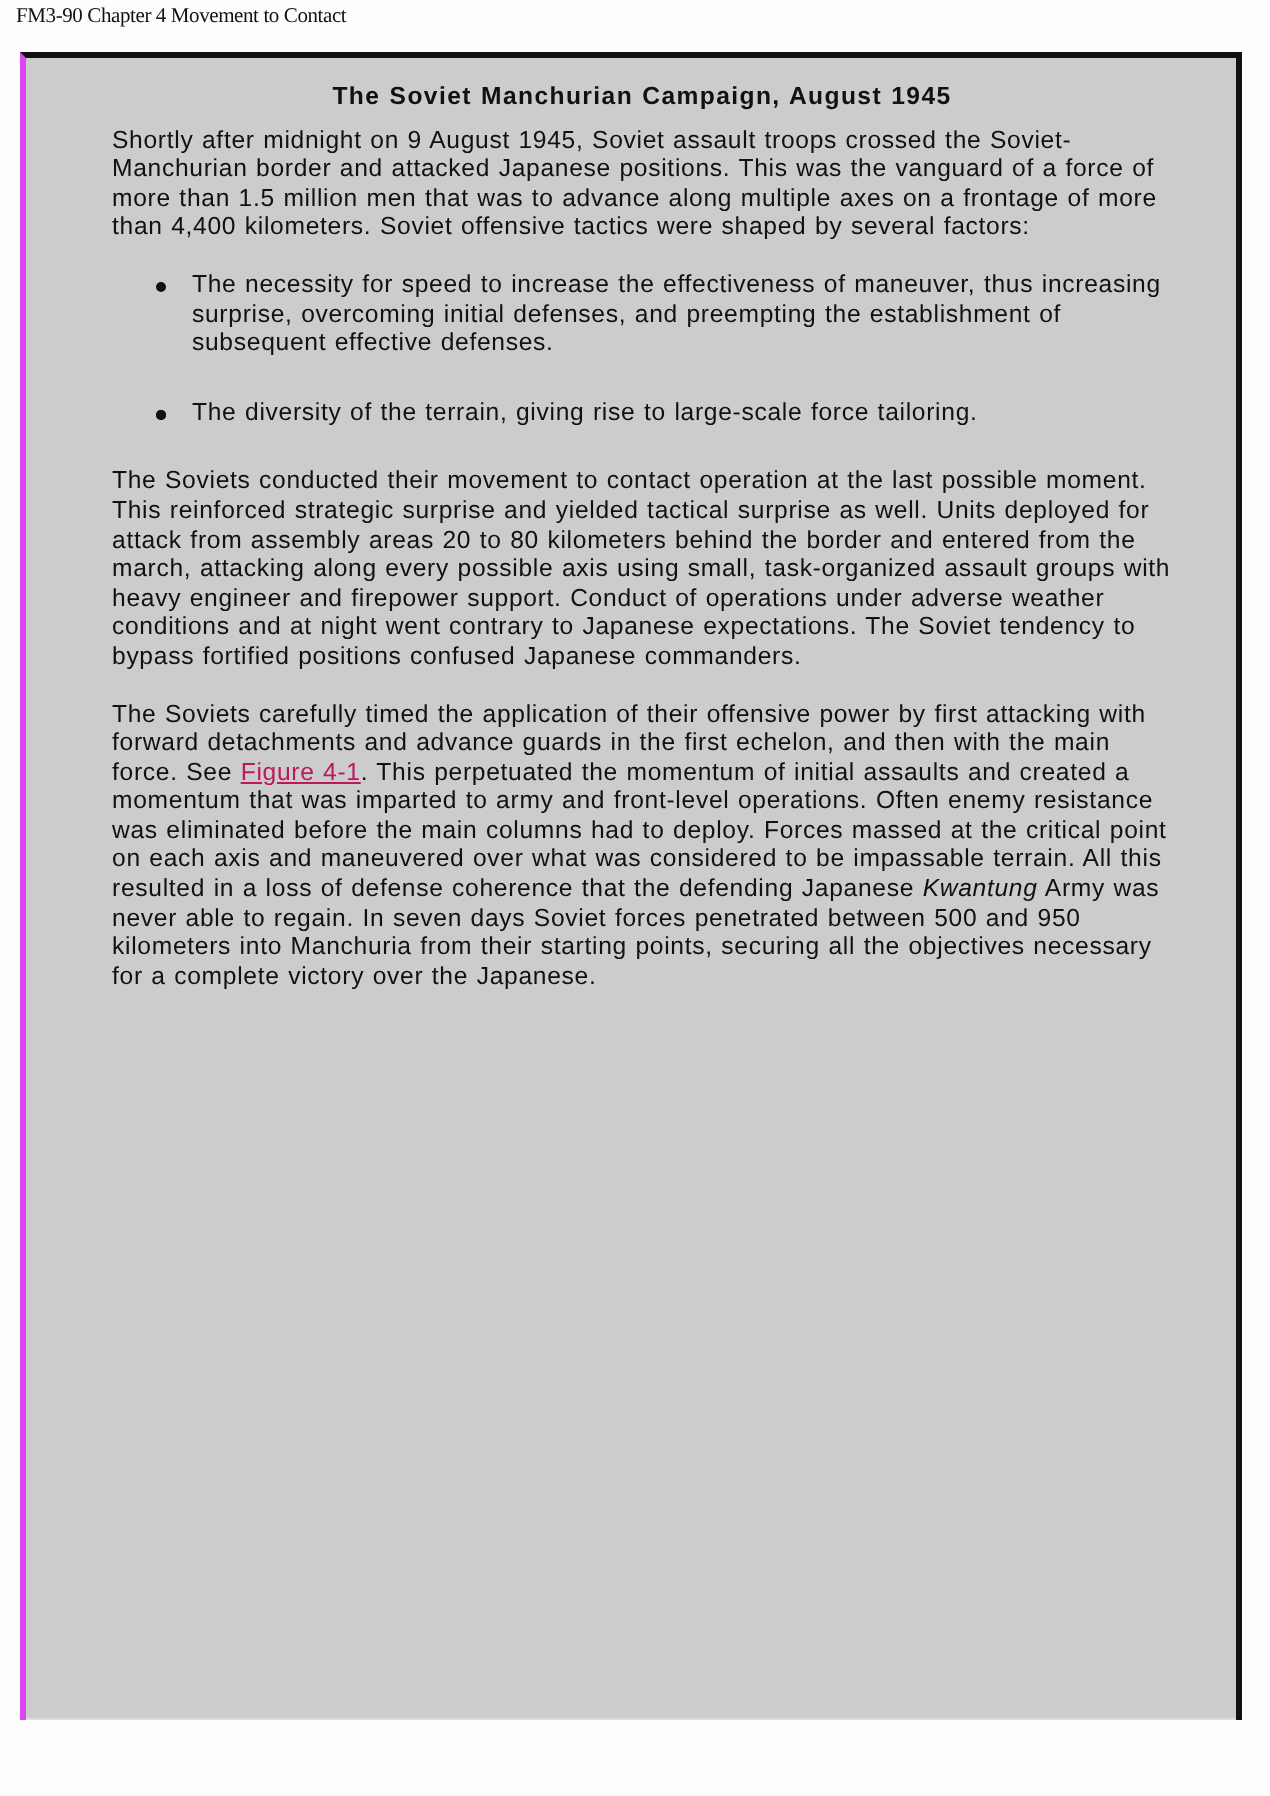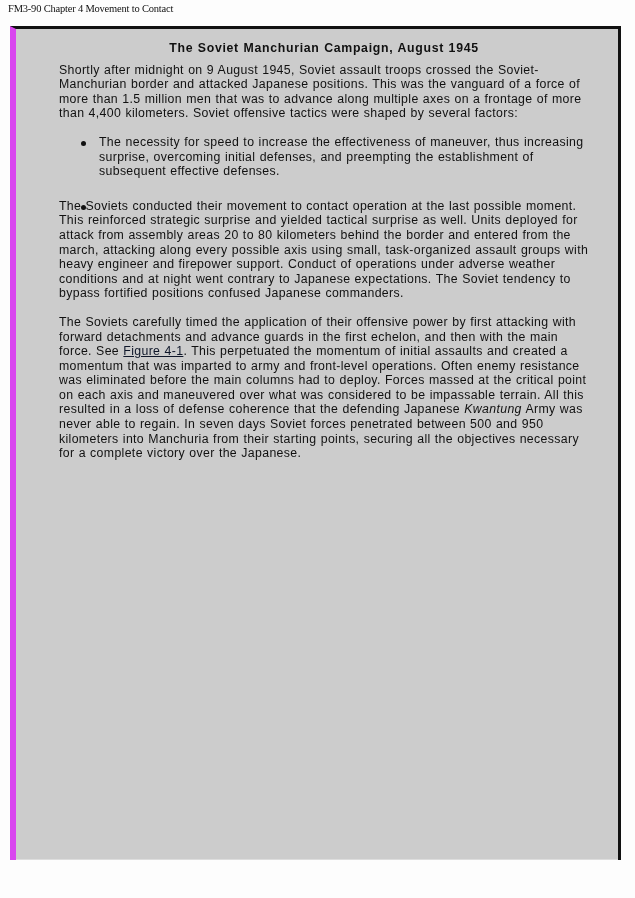--- a/index.html
+++ b/index.html
@@ -8,53 +8,54 @@
       overflow: hidden;
     }
     .page-header {
       position: absolute; left: 8px; top: 3px;
       font-family: "Liberation Serif", serif; font-size: 10.5px; color: #111;
       letter-spacing: -0.2px;
     }
     .box {
       position: absolute; left: 10px; top: 26px; width: 611px; height: 834px;
       background: #cccccc;
-      border-top: 3px solid #111; border-left: 6px solid #d946ef; border-right: 3px solid #111;
+      border-top: 3px solid #111; border-left: 3px solid #d946ef; border-right: 3px solid #111;
       box-sizing: border-box;
     }
     .box::after {
       content: ""; position: absolute; left: 0; right: 0; bottom: 0; height: 1px; background: #ddd;
     }
     .content {
       position: absolute; left: 43px; top: 12px; width: 530px;
       font-family: "Liberation Sans", sans-serif; font-size: 12.3px; line-height: 14.6px;
       color: #111; letter-spacing: 0.35px; word-spacing: 0.5px;
     }
     .title {
       text-align: center; font-weight: bold; font-size: 12.3px; margin: 0 0 7px 0;
       letter-spacing: 0.7px;
     }
     p { margin: 0 0 14px 0; }
     ul { list-style: none; margin: 14px 0 15px 0; padding: 0; }
     li { position: relative; padding-left: 40px; margin-bottom: 20px; }
     li .bullet {
       position: absolute; left: 22px; top: 6px; width: 5px; height: 5px; border-radius: 50%; background: #111;
     }
-    a.link { color: #0f172a; }
+    a.link { color: #be185d; }
     em { }
   </style>
 </head>
 <body>
 
 <div class="page-header">FM3-90 Chapter 4 Movement to Contact</div>
 
 <div class="box">
   <div class="content">
     <div class="title">The Soviet Manchurian Campaign, August 1945</div>
     <p>Shortly after midnight on 9 August 1945, Soviet assault troops crossed the Soviet-Manchurian border and attacked Japanese positions. This was the vanguard of a force of more than 1.5 million men that was to advance along multiple axes on a frontage of more than 4,400 kilometers. Soviet offensive tactics were shaped by several factors:</p>
     <ul>
       <li><span class="bullet"></span><span>The necessity for speed to increase the effectiveness of maneuver, thus increasing surprise, overcoming initial defenses, and preempting the establishment of subsequent effective defenses.</span></li>
       <li><span class="bullet"></span></li>
+      <li><span class="bullet"></span><span>The diversity of the terrain, giving rise to large-scale force tailoring.</span></li>
     </ul>
     <p>The Soviets conducted their movement to contact operation at the last possible moment. This reinforced strategic surprise and yielded tactical surprise as well. Units deployed for attack from assembly areas 20 to 80 kilometers behind the border and entered from the march, attacking along every possible axis using small, task-organized assault groups with heavy engineer and firepower support. Conduct of operations under adverse weather conditions and at night went contrary to Japanese expectations. The Soviet tendency to bypass fortified positions confused Japanese commanders.</p>
     <p><span>The Soviets carefully timed the application of their offensive power by first attacking with forward detachments and advance guards in the first echelon, and then with the main force. See </span><a class="link" href="#">Figure 4-1</a><span>. This perpetuated the momentum of initial assaults and created a momentum that was imparted to army and front-level operations. Often enemy resistance was eliminated before the main columns had to deploy. Forces massed at the critical point on each axis and maneuvered over what was considered to be impassable terrain. All this resulted in a loss of defense coherence that the defending Japanese </span><em>Kwantung</em><span> Army was never able to regain. In seven days Soviet forces penetrated between 500 and 950 kilometers into Manchuria from their starting points, securing all the objectives necessary for a complete victory over the Japanese.</span></p>
   </div>
 </div>
 
 </body></html>

